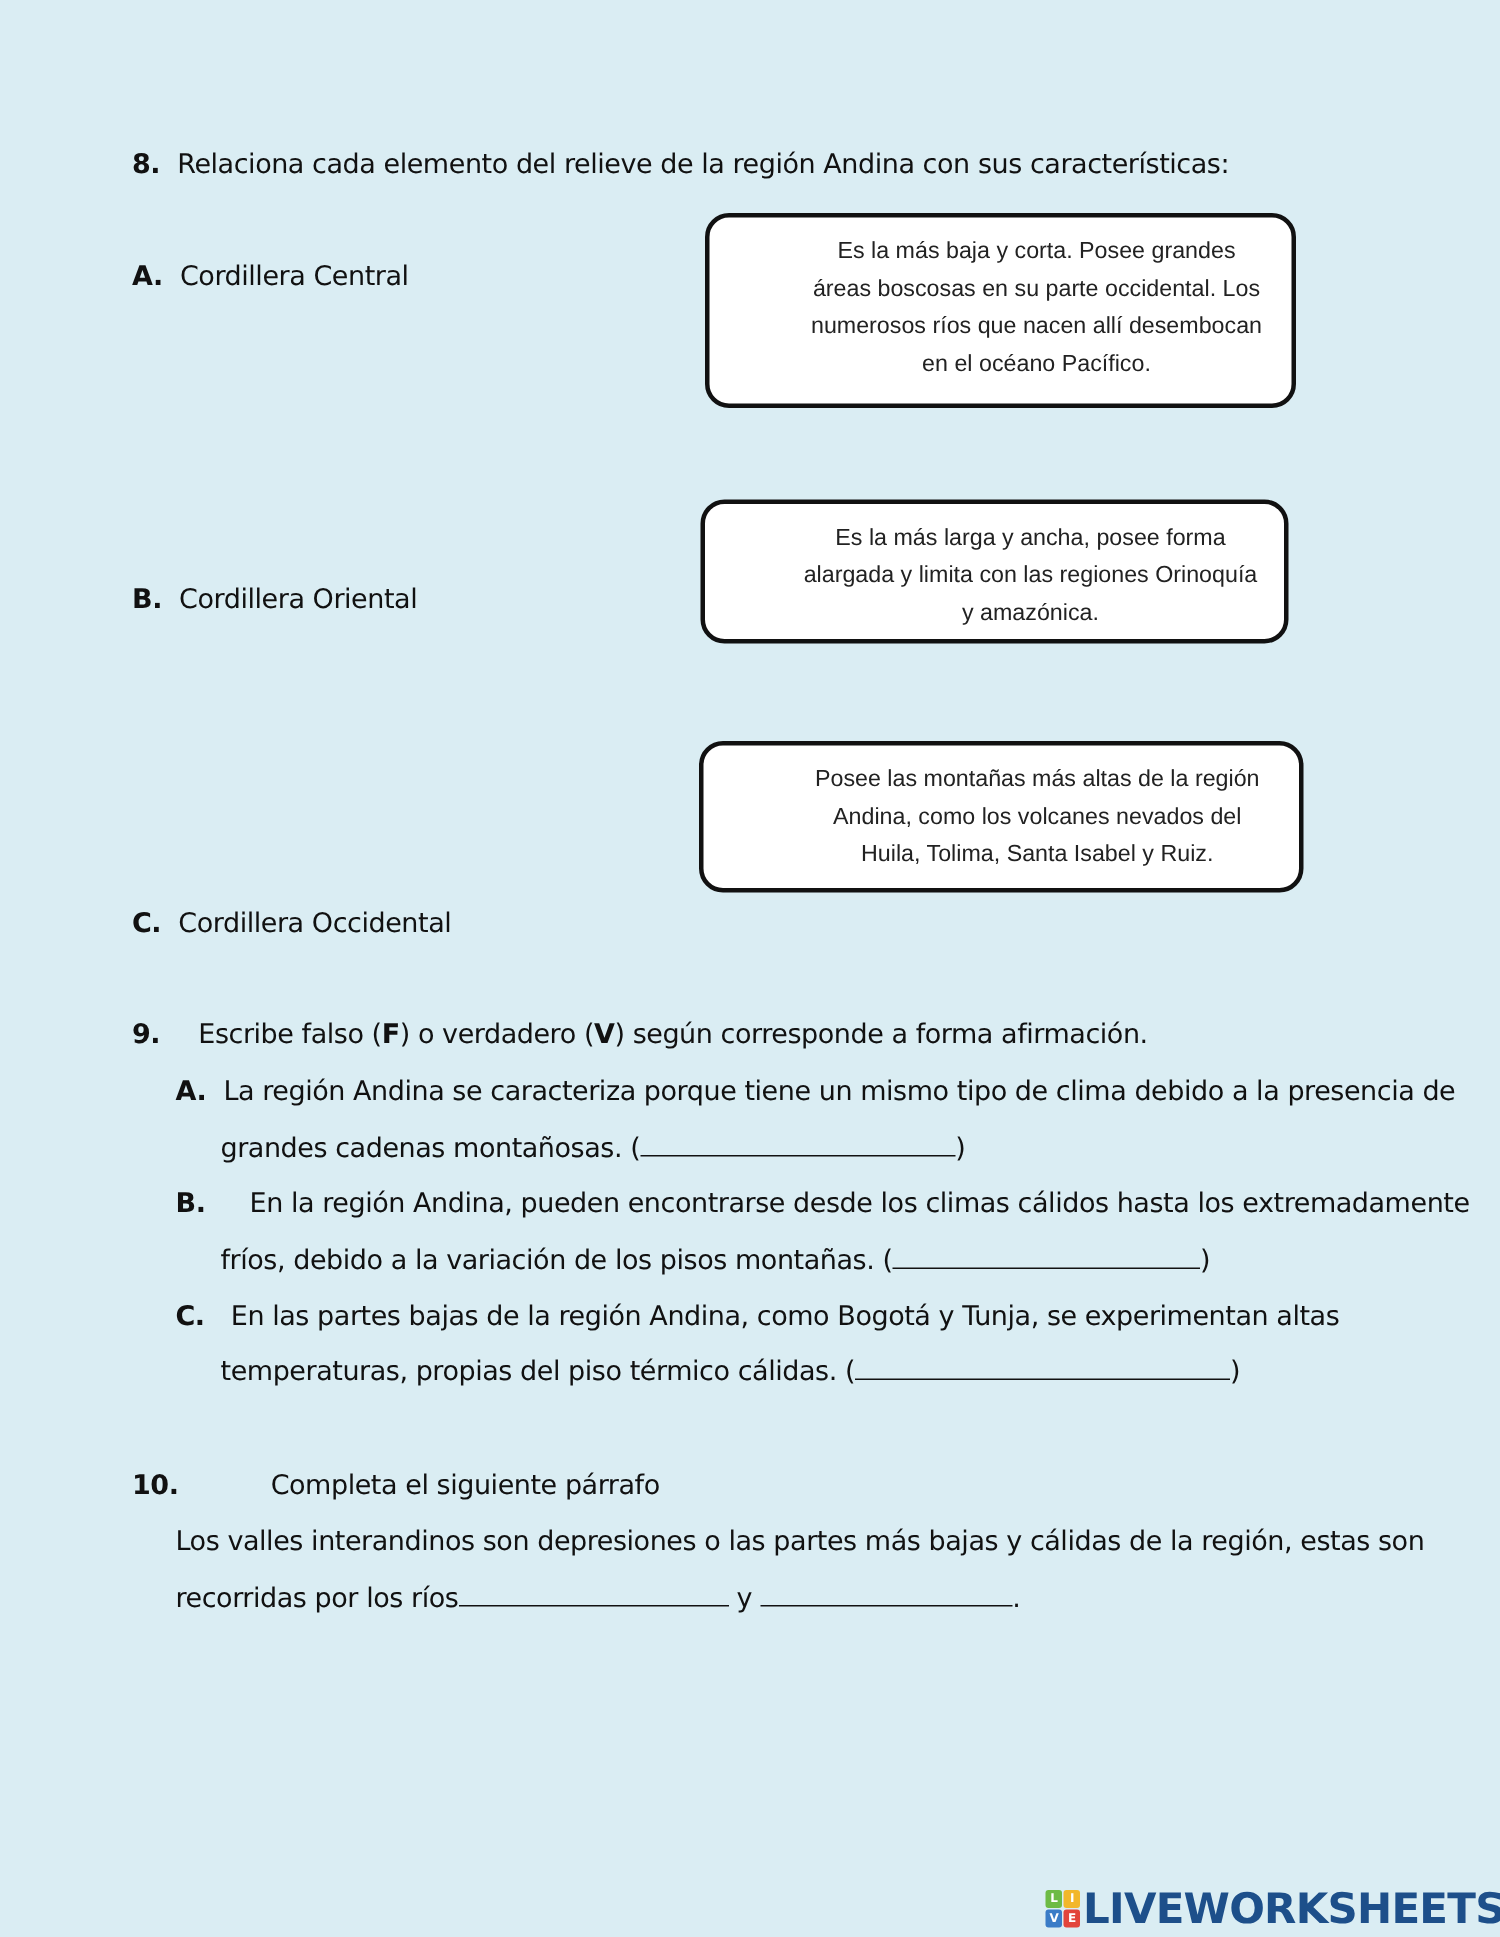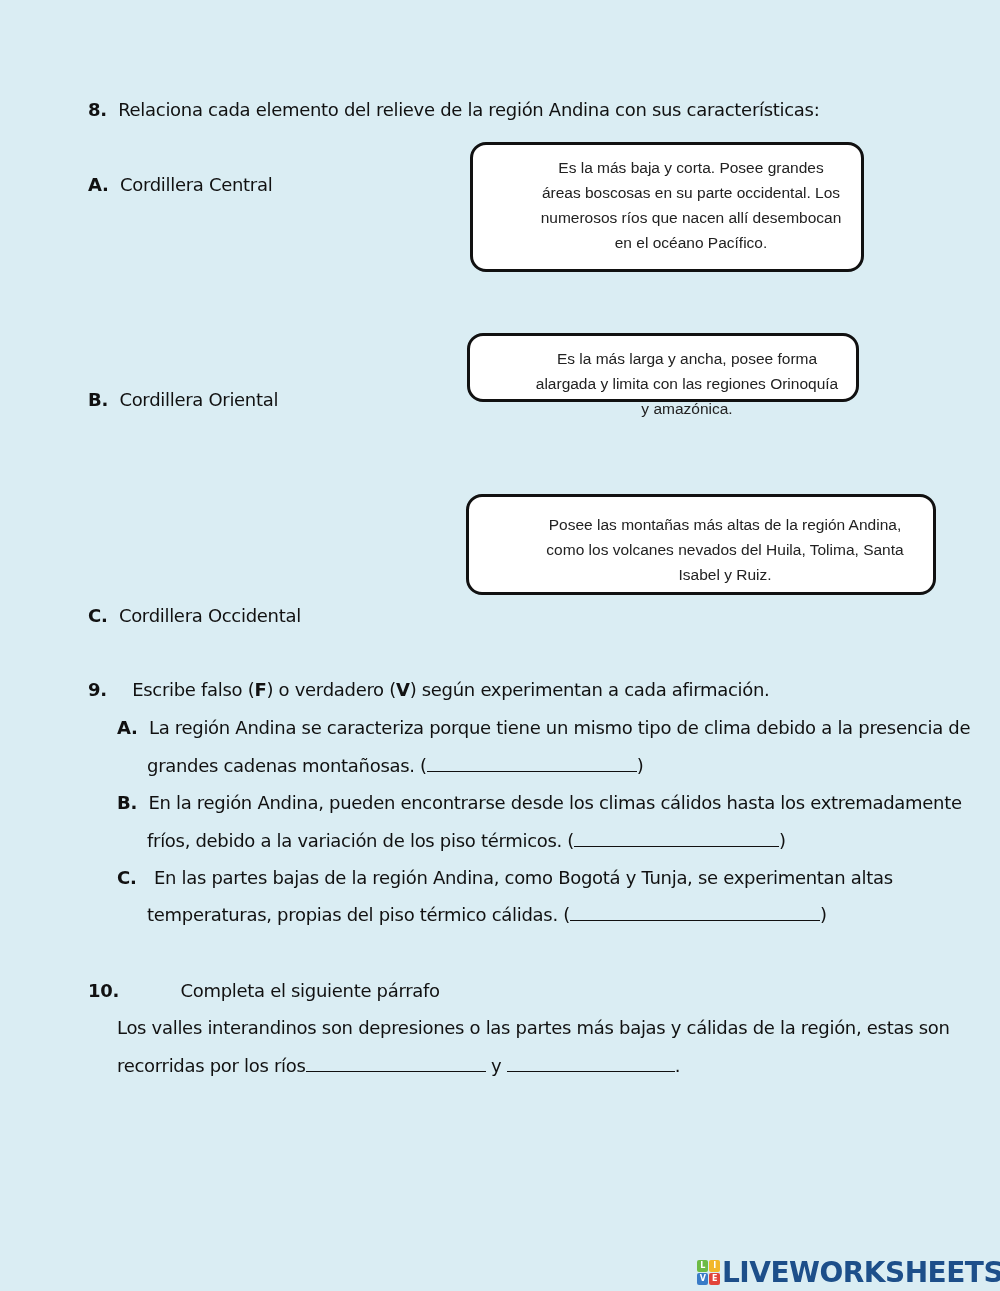--- a/index.html
+++ b/index.html
@@ -42,46 +42,46 @@
   <span style="margin-left:6px;">Cordillera Oriental</span>
 </div>
 <div class="abs hand" style="left:88px; top:605px;">
   <span class="num">C.</span>
   <span style="margin-left:6px;">Cordillera Occidental</span>
 </div>
 
 <div class="box" style="left:470px; top:142px; width:394px; height:130px;">
   <span style="padding:10px 16px 0;">Es la más baja y corta. Posee grandes áreas boscosas en su parte occidental. Los numerosos ríos que nacen allí desembocan en el océano Pacífico.</span>
 </div>
-<div class="box" style="left:467px; top:333px; width:392px; height:69px;">
+<div class="box" style="left:467px; top:333px; width:392px; height:96px;">
   <span style="padding:10px 14px 0;">Es la más larga y ancha, posee forma alargada y limita con las regiones Orinoquía y amazónica.</span>
 </div>
-<div class="box" style="left:466px; top:494px; width:470px; height:101px;align-items:center;">
+<div class="box" style="left:466px; top:494px; width:403px; height:101px;">
   <span style="padding:10px 22px 0;">Posee las montañas más altas de la región Andina, como los volcanes nevados del Huila, Tolima, Santa Isabel y Ruiz.</span>
 </div>
 
 <div class="abs hand" style="left:88px; top:679px;">
   <span class="num">9.</span>
-  <span style="margin-left:20px;">Escribe falso (</span><b>F</b><span>) o verdadero (</span><b>V</b><span>) según experimentan a cada afirmación.</span>
+  <span style="margin-left:20px;">Escribe falso (</span><b>F</b><span>) o verdadero (</span><b>V</b><span>) según corresponde a forma afirmación.</span>
 </div>
 
 <div class="abs hand" style="left:117px; top:717px;">
   <span class="num">A.</span>
   <span style="margin-left:6px;">La región Andina se caracteriza porque tiene un mismo tipo de clima debido a la presencia de</span>
 </div>
 <div class="abs hand" style="left:147px; top:755px;">
   <span>grandes cadenas montañosas. (</span><span class="blank" style="width:210px;"></span><span>)</span>
 </div>
 
 <div class="abs hand" style="left:117px; top:792px;">
   <span class="num">B.</span>
-  <span style="margin-left:6px;"> En la región Andina, pueden encontrarse desde los climas cálidos hasta los extremadamente</span>
+  <span style="margin-left:24px;"> En la región Andina, pueden encontrarse desde los climas cálidos hasta los extremadamente</span>
 </div>
 <div class="abs hand" style="left:147px; top:830px;">
-  <span>fríos, debido a la variación de los piso térmicos. (</span><span class="blank" style="width:205px;"></span><span>)</span>
+  <span>fríos, debido a la variación de los pisos montañas. (</span><span class="blank" style="width:205px;"></span><span>)</span>
 </div>
 
 <div class="abs hand" style="left:117px; top:867px;">
   <span class="num">C.</span>
   <span style="margin-left:12px;">En las partes bajas de la región Andina, como Bogotá y Tunja, se experimentan altas</span>
 </div>
 <div class="abs hand" style="left:147px; top:904px;">
   <span>temperaturas, propias del piso térmico cálidas. (</span><span class="blank" style="width:250px;"></span><span>)</span>
 </div>
 

